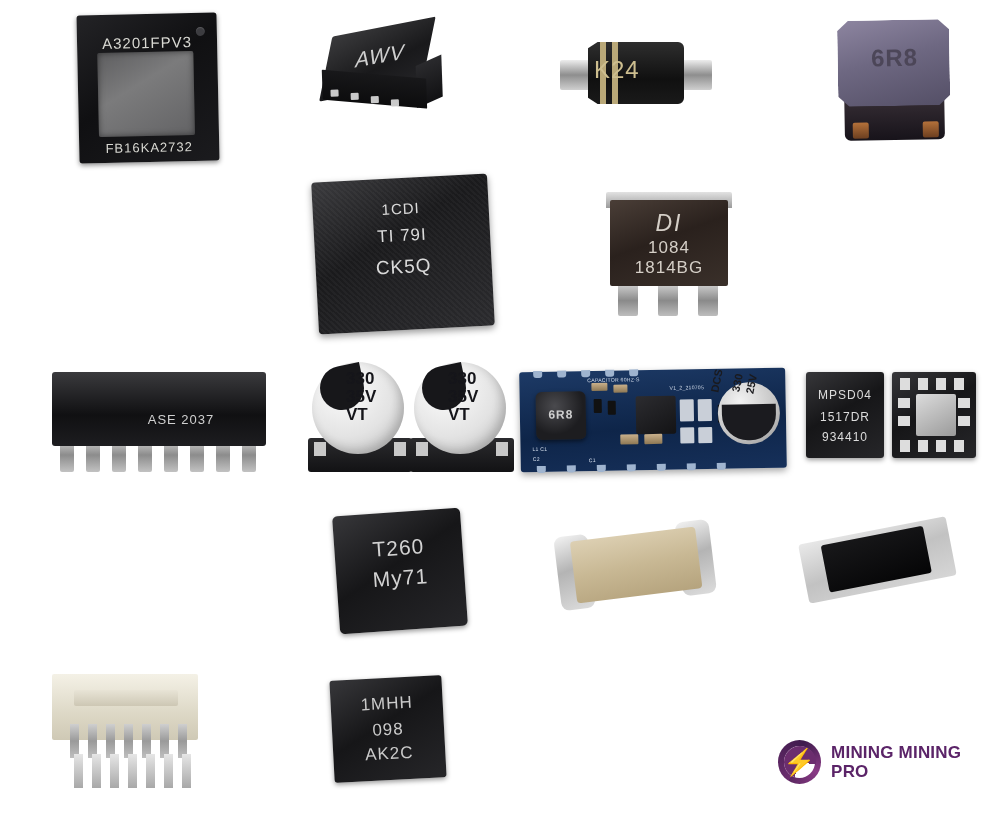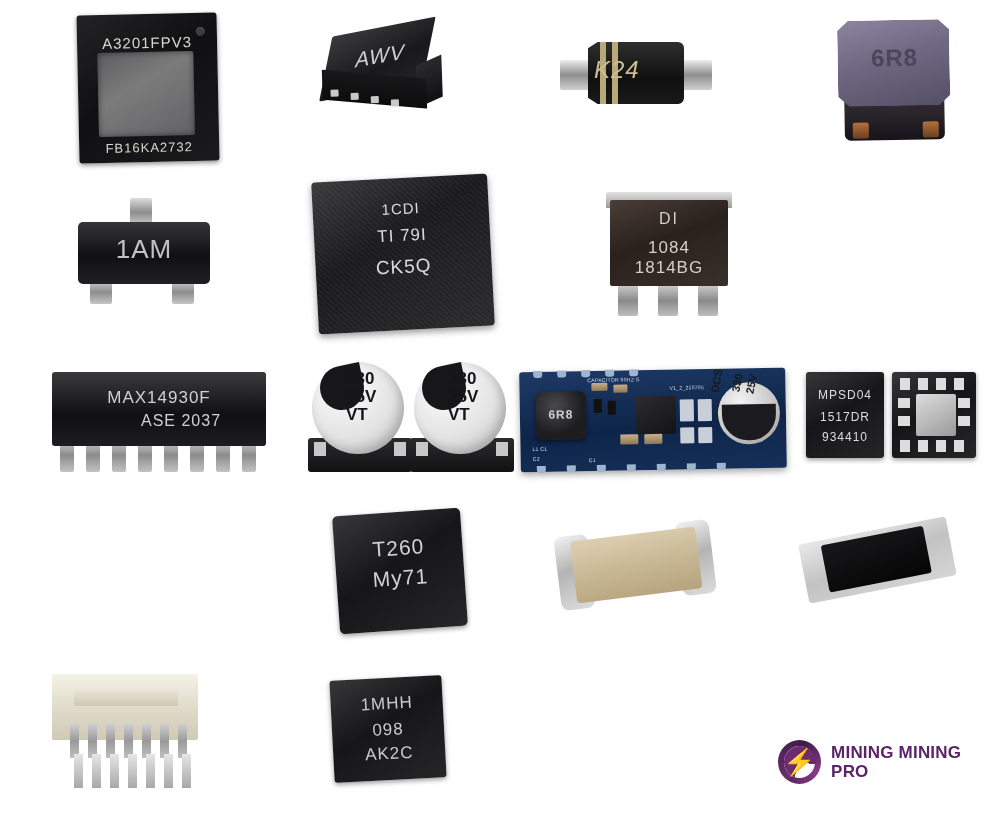--- a/index.html
+++ b/index.html
@@ -28,21 +28,21 @@
   .awv .top{position:absolute;left:14px;top:6px;width:104px;height:62px;
        background:linear-gradient(160deg,#3a3a3c,#19191b 60%,#242427);
        transform:skewY(-9deg) skewX(-14deg);border-radius:2px;}
   .awv .front{position:absolute;left:10px;top:52px;width:104px;height:30px;
        background:linear-gradient(180deg,#18181a,#0c0c0d);transform:skewY(7deg);border-radius:1px;}
   .awv .side{position:absolute;left:104px;top:40px;width:26px;height:42px;
        background:linear-gradient(180deg,#2a2a2d,#111113);transform:skewY(-22deg);}
   .awv .pin{position:absolute;width:8px;height:7px;background:#c9c9c9;border-radius:1px;}
 
   
-  .diode{position:relative;width:152px;height:76px;font-style:italic;}
+  .diode{position:relative;width:152px;height:76px;}
   .diode .body{position:absolute;left:28px;top:4px;width:96px;height:62px;
        background:linear-gradient(180deg,#2e2e2e,#101010 60%,#1a1a1a);
        border-radius:3px 6px 6px 3px;
        clip-path:polygon(0 10%,10% 0,100% 0,100% 100%,10% 100%,0 90%);}
   .diode .band{position:absolute;top:4px;width:6px;height:62px;background:#b9a878;}
   .diode .term{position:absolute;top:22px;width:34px;height:30px;
        background:linear-gradient(180deg,#ededed,#8e8e8e 50%,#cfcfcf);border-radius:2px;}
 
   
   .ind6r8{position:relative;width:130px;height:132px;transform:rotate(-1deg);}
@@ -214,66 +214,56 @@
   <div class="cell" style="left:830px;top:18px;">
     <div class="ind6r8">
       <div class="base"></div>
       <div class="cu" style="left:22px;"></div>
       <div class="cu" style="right:22px;"></div>
       <div class="core"></div>
       <div class="mark" style="top:26px;font-size:24px;color:#4c4658;font-weight:bold;">6R8</div>
     </div>
   </div>
 
-  <div class="cell" style="left:68px;top:198px;">
-    <div class="sot">
-      <div class="pin" style="left:62px;top:0;"></div>
-      <div class="pin" style="left:22px;top:80px;"></div>
-      <div class="pin" style="left:104px;top:80px;"></div>
-      <div class="body"></div>
-      <div class="mark" style="top:36px;font-size:26px;color:#c2c2c2;">1AM</div>
-    </div>
-  </div>
 
   <div class="cell" style="left:315px;top:178px;">
     <div class="tiq">
       <div class="mark" style="top:22px;font-size:15px;color:#dadada;z-index:2;">1CDI</div>
       <div class="mark" style="top:48px;font-size:17px;color:#dadada;z-index:2;">TI  79I</div>
       <div class="mark" style="top:78px;font-size:19px;color:#dadada;z-index:2;">CK5Q</div>
     </div>
   </div>
 
   <div class="cell" style="left:600px;top:190px;">
     <div class="dpak">
       <div class="tab"></div>
       <div class="pin" style="left:18px;"></div>
       <div class="pin" style="left:58px;"></div>
       <div class="pin" style="left:98px;"></div>
       <div class="body">
-        <div class="mark" style="top:10px;font-size:16px;color:#d5cfc7;letter-spacing:2px;">DI</div>
+        <div class="mark" style="top:10px;font-size:23px;color:#d5cfc7;letter-spacing:2px;font-style:italic;">DI</div>
         <div class="mark" style="top:38px;font-size:17px;color:#d5cfc7;">1084</div>
         <div class="mark" style="top:58px;font-size:17px;color:#d5cfc7;">1814BG</div>
       </div>
     </div>
   </div>
 
 
   <div class="cell" style="left:48px;top:368px;">
     <div class="soic">
       <div class="pin" style="left:12px;top:70px;"></div>
       <div class="pin" style="left:38px;top:70px;"></div>
       <div class="pin" style="left:64px;top:70px;"></div>
       <div class="pin" style="left:90px;top:70px;"></div>
       <div class="pin" style="left:116px;top:70px;"></div>
       <div class="pin" style="left:142px;top:70px;"></div>
       <div class="pin" style="left:168px;top:70px;"></div>
       <div class="pin" style="left:194px;top:70px;"></div>
       <div class="body">
-        <div class="mark" style="top:16px;font-size:17px;color:#d0d0d0;">MAX14930F</div>
-        <div class="mark" style="top:40px;font-size:16px;color:#d0d0d0;margin-left:44px;">ASE  2037</div>
+        <div class="mark" style="top:40px;font-size:13px;color:#d0d0d0;margin-left:44px;">ASE  2037</div>
       </div>
     </div>
   </div>
 
   <div class="cell" style="left:306px;top:362px;">
     <div class="ecap">
       <div class="seat"></div>
       <div class="ct" style="left:8px;"></div>
       <div class="ct" style="right:8px;"></div>
       <div class="can">

